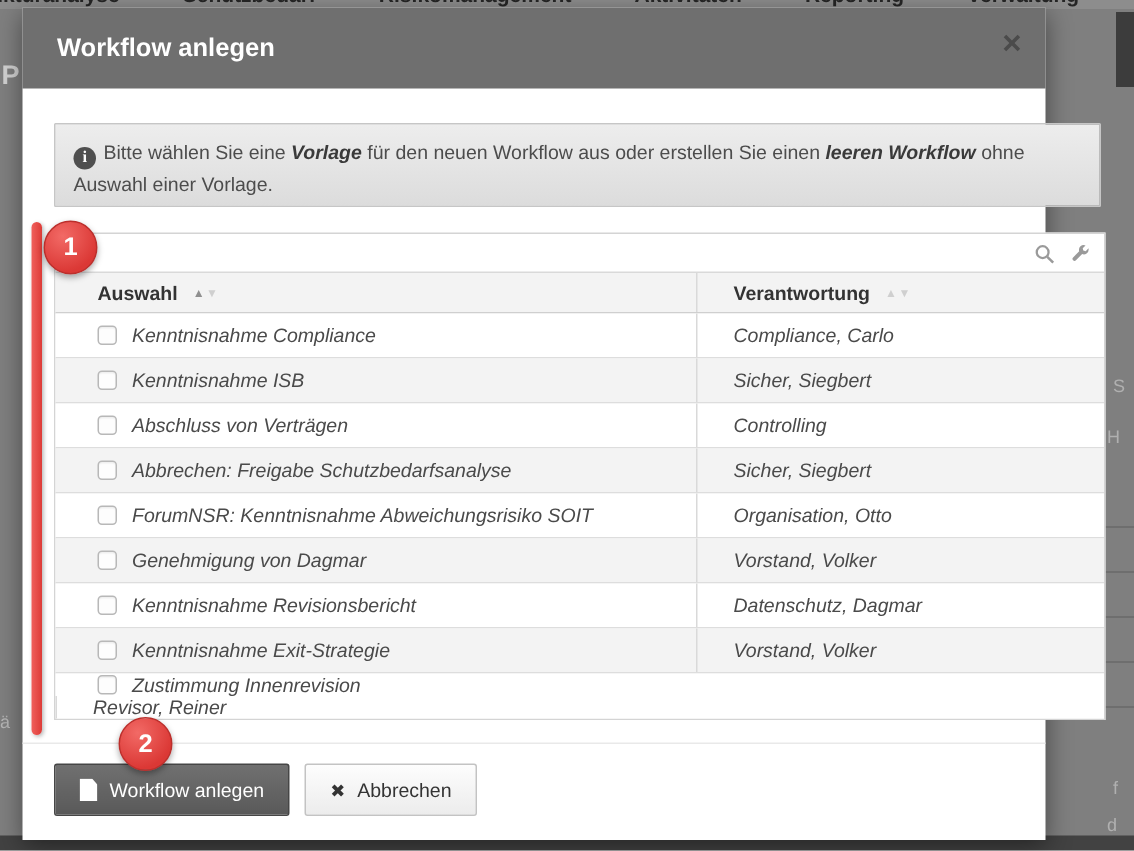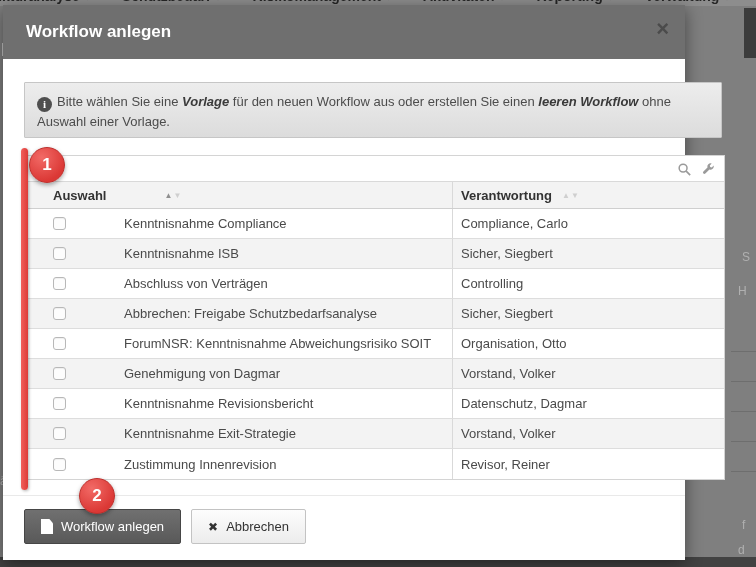--- a/index.html
+++ b/index.html
@@ -14,21 +14,21 @@
   .navitem .caret { font-size:10px; }
 
   
   .remnant { position:absolute; z-index:1; color:#b0b0b0; font-size:12px; }
   .remnant-right-top { position:absolute; left:744px; top:8px; width:12px; height:50px; background:#3c3c3c; z-index:1; }
   .remnant-right-rows { position:absolute; left:731px; top:322px; width:25px; height:150px; z-index:1;
                         background:repeating-linear-gradient(#7f7f7f 0 29px, #6e6e6e 29px 30px); }
   .bottombar { position:absolute; left:0; top:557px; width:756px; height:10px; background:#424242; z-index:1; }
 
   
-  .modal { position:absolute; left:3px; top:5px; width:682px; height:555px; background:#ffffff;
+  .modal { position:absolute; left:15px; top:5px; width:682px; height:555px; background:#ffffff;
            box-shadow:0 4px 16px rgba(0,0,0,.45); z-index:2; }
   .modal-header { height:54px; background:#6f6f6f; display:flex; align-items:center; padding-left:23px; position:relative; }
   .modal-title { color:#ffffff; font-size:17px; font-weight:bold; }
   .modal-close { position:absolute; right:16px; top:13px; color:#4b4b4b; font-size:22px; font-weight:bold; line-height:1; cursor:pointer; }
 
   
   .infobox { position:absolute; left:21px; top:77px; width:698px; height:56px;
              background:linear-gradient(#ededed,#dcdcdc); border:1px solid #c6c6c6; border-radius:1px;
              padding:9px 12px; font-size:13px; color:#4c4c4c; line-height:1.5; }
   .info-icon { display:inline-block; width:15px; height:15px; border-radius:50%; background:#4f4f4f;
@@ -37,27 +37,27 @@
   .infobox b { color:#3a3a3a;font-style:italic; }
 
   
   .tablewrap { position:absolute; left:21px; top:150px; width:701px; border:1px solid #d4d4d4; background:#fff; }
   .searchrow { position:relative; height:26px; border-bottom:1px solid #d9d9d9; background:#fff; }
   .search-input { position:absolute; inset:0; width:100%; height:100%; border:0; outline:none;
                   padding:0 62px 0 8px; font-size:13px; font-family:inherit; background:transparent; }
   .search-icons { position:absolute; right:8px; top:0; height:26px; display:flex; align-items:center; gap:9px; }
   .thead { display:flex; height:27px; background:#f3f3f3; border-bottom:1px solid #cfcfcf;
            font-weight:bold; font-size:13px; color:#333; align-items:center; }
-  .col1 { width:427px; padding-left:28px; display:flex; align-items:center; height:100%;gap:48px; }
-  .col2 { flex:1; padding-left:8px; border-left:1px solid #d9d9d9; display:flex; align-items:center; height:100%; }
+  .col1 { width:427px; padding-left:28px; display:flex; align-items:center; height:100%; }
+  .col2 { flex:1; padding-left:24px; border-left:1px solid #d9d9d9; display:flex; align-items:center; height:100%; }
   .sorticons { margin-left:10px; font-size:8px; letter-spacing:1px; }
   .sort-active { color:#8f8f8f; } .sort-idle { color:#cfcfcf; }
-  .trow { display:flex; height:30px; border-bottom:1px solid #dddddd; font-size:13px; color:#4a4a4a; background:#fff; }
+  .trow { display:flex; height:30px; border-bottom:1px solid #dddddd; font-size:13px; color:#4a4a4a; background:#fff;font-style:italic; }
   .trow:nth-child(even) { background:#f3f3f3; }
-  .trow:last-child { border-bottom:0; }
+  .trow:last-child { border-bottom:0;flex-direction:column; }
   .cb { display:inline-block; width:13px; height:13px; border:1px solid #b8b8b8; border-radius:3px;
         background:#fdfdfd; box-shadow:inset 0 1px 1px rgba(0,0,0,.06); margin-right:10px; flex:none; cursor:pointer; }
 
   
   .footer-sep { position:absolute; left:0; right:0; top:490px; height:1px; background:#e9e9e9; }
   .footer { position:absolute; left:21px; top:504px; display:flex; gap:10px; }
   .btn { height:35px; display:flex; align-items:center; gap:8px; padding:0 16px; font-size:13px;
          border-radius:2px; font-family:inherit; cursor:pointer; }
   .btn-primary { background:linear-gradient(#707070,#595959); border:1px solid #464646; color:#fff; }
   .btn-secondary { background:linear-gradient(#fdfdfd,#ececec); border:1px solid #c3c3c3; color:#333; }

